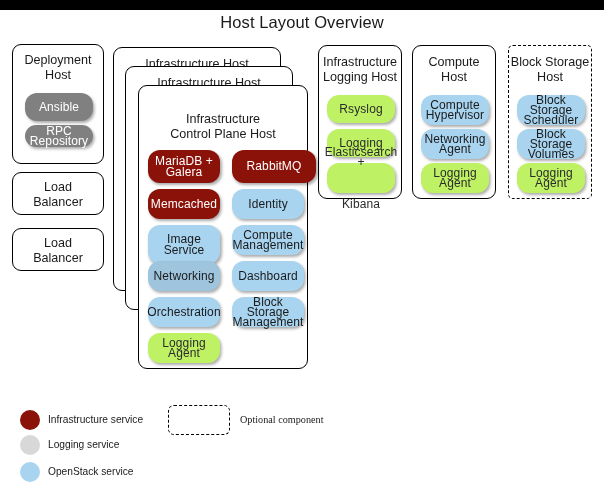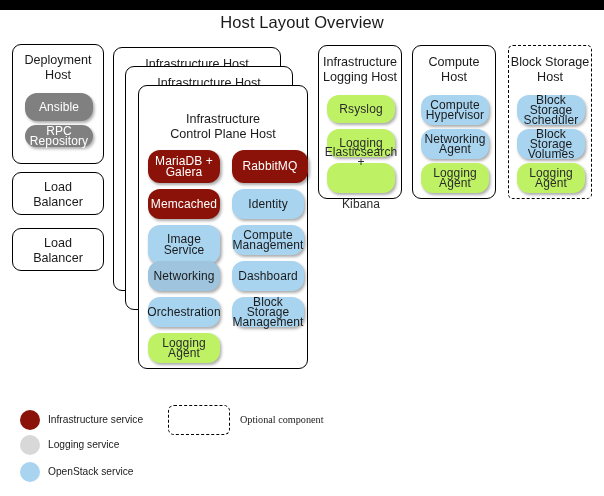--- a/index.html
+++ b/index.html
@@ -149,21 +149,21 @@
   <div class="host-box" style="left:138px; top:85px; width:170px; height:284px; z-index:3;">
     <div class="host-title" style="top:26px;">
       <div>Infrastructure</div>
       <div>Control Plane Host</div>
     </div>
 
     <div class="pill infra" style="left:9px; top:64px; width:72px; height:33px; flex-direction:column;">
       <span>MariaDB +</span>
       <span>Galera</span>
     </div>
-    <div class="pill infra" style="left:93px; top:64px; width:76px; height:33px;">
+    <div class="pill infra" style="left:93px; top:64px; width:84px; height:33px;">
       <span>RabbitMQ</span>
     </div>
 
     <div class="pill infra" style="left:9px; top:103px; width:72px; height:30px;">
       <span>Memcached</span>
     </div>
     <div class="pill openstack" style="left:93px; top:103px; width:72px; height:30px;">
       <span>Identity</span>
     </div>
 

